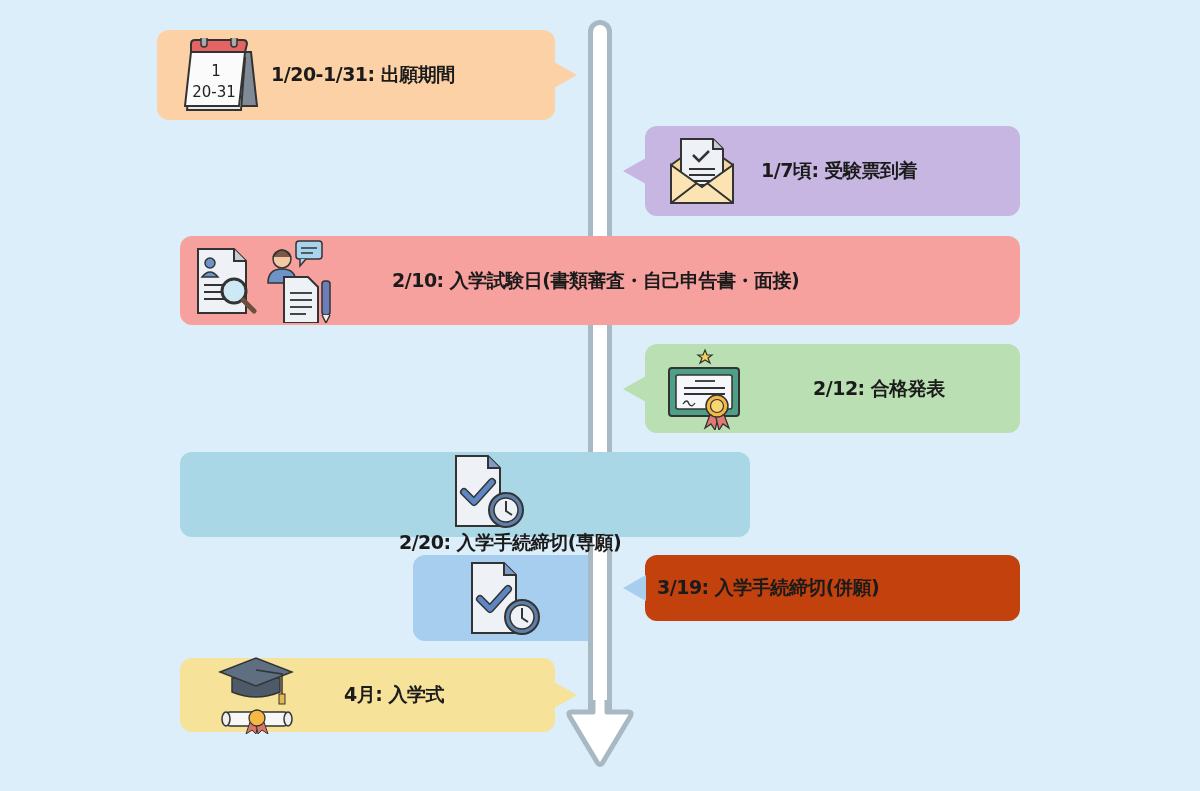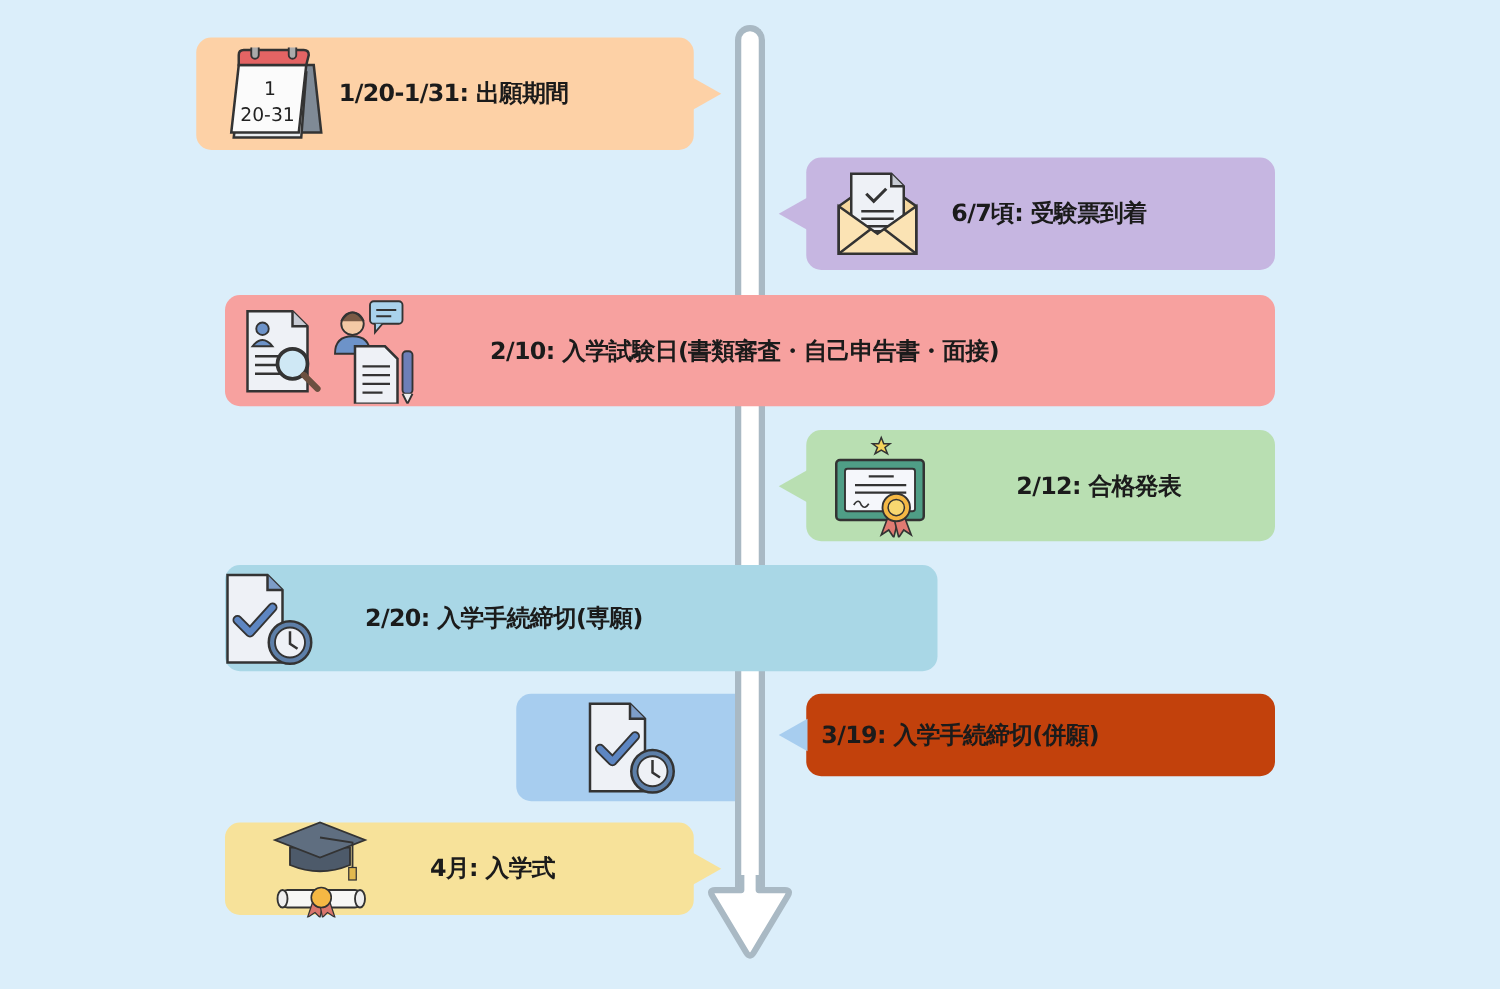--- a/index.html
+++ b/index.html
@@ -61,21 +61,21 @@
     <path d="M4 30 L35 8 L66 30 L66 68 L4 68 Z" fill="#f5d79e" stroke="#333" stroke-width="2"></path>
     <path d="M14 4 L46 4 L56 14 L56 50 L14 50 Z" fill="#eef1f6" stroke="#333" stroke-width="2"></path>
     <path d="M46 4 L46 14 L56 14" fill="#c7cbd4" stroke="#333" stroke-width="2"></path>
     <path d="M26 20 L32 26 L42 16" fill="none" stroke="#333" stroke-width="2.5"></path>
     <line x1="22" y1="34" x2="48" y2="34" stroke="#333" stroke-width="2"></line>
     <line x1="22" y1="40" x2="48" y2="40" stroke="#333" stroke-width="2"></line>
     <line x1="22" y1="46" x2="48" y2="46" stroke="#333" stroke-width="2"></line>
     <path d="M4 30 L35 52 L66 30 L66 68 L4 68 Z" fill="#fbe3b4" stroke="#333" stroke-width="2"></path>
     <path d="M4 68 L30 48 M66 68 L40 48" stroke="#333" stroke-width="2"></path>
   </svg>
-  <span class="label" style="margin-left:24px;">6/7頃: 受験票到着</span>
+  <span class="label" style="margin-left:24px;">1/7頃: 受験票到着</span>
 </div>
 
 <div class="box" style="background:#f7a19f; left:180px; top:236px; width:840px; height:89px; padding-left:16px;gap:36px;">
   <svg class="icon" width="140" height="84" viewBox="0 0 140 84">
     <path d="M2 10 L38 10 L50 22 L50 74 L2 74 Z" fill="#eef1f6" stroke="#333" stroke-width="2"></path>
     <path d="M38 10 L38 22 L50 22" fill="#c7cbd4" stroke="#333" stroke-width="2"></path>
     <circle cx="14" cy="24" r="5" fill="#6d93c9" stroke="#333" stroke-width="1.5"></circle>
     <path d="M6 38 Q14 28 22 38 Z" fill="#6d93c9" stroke="#333" stroke-width="1.5"></path>
     <line x1="8" y1="46" x2="32" y2="46" stroke="#333" stroke-width="2"></line>
     <line x1="8" y1="53" x2="28" y2="53" stroke="#333" stroke-width="2"></line>
@@ -110,21 +110,21 @@
     <line x1="17" y1="46" x2="58" y2="46" stroke="#333" stroke-width="1.8"></line>
     <path d="M16 56 Q20 50 22 56 Q25 60 28 55" fill="none" stroke="#333" stroke-width="1.3"></path>
     <path d="M44 64 L38 80 L44 76 L48 82 L52 66 Z" fill="#e07a72" stroke="#333" stroke-width="1.3"></path>
     <path d="M56 64 L62 80 L56 76 L52 82 L48 66 Z" fill="#e07a72" stroke="#333" stroke-width="1.3"></path>
     <circle cx="50" cy="58" r="11" fill="#f5b844" stroke="#333" stroke-width="1.5"></circle>
     <circle cx="50" cy="58" r="6.5" fill="#f8d770" stroke="#333" stroke-width="1.2"></circle>
   </svg>
   <span class="label" style="margin-left:24px;">2/12: 合格発表</span>
 </div>
 
-<div class="box" style="background:#a9d7e6; left:180px; top:452px; width:570px; height:85px; ">
+<div class="box" style="background:#a9d7e6; left:180px; top:452px; width:570px; height:85px; padding-left:52px;flex-direction:column;">
   <svg class="icon" width="74" height="78" viewBox="0 0 74 78">
     <path d="M2 4 L34 4 L46 16 L46 74 L2 74 Z" fill="#eef1f6" stroke="#333" stroke-width="2"></path>
     <path d="M34 4 L34 16 L46 16" fill="#7d9dc8" stroke="#333" stroke-width="2"></path>
     <path d="M10 40 L20 50 L38 30" fill="none" stroke="#333" stroke-width="8" stroke-linecap="round" stroke-linejoin="round"></path>
     <path d="M10 40 L20 50 L38 30" fill="none" stroke="#5d86c2" stroke-width="5" stroke-linecap="round" stroke-linejoin="round"></path>
     <circle cx="52" cy="58" r="17" fill="#5d7fa8" stroke="#333" stroke-width="2"></circle>
     <circle cx="52" cy="58" r="12" fill="#eef1f6" stroke="#333" stroke-width="1.5"></circle>
     <path d="M52 49 L52 59 L58 63" fill="none" stroke="#333" stroke-width="2"></path>
   </svg>
   <span class="label" style="margin-left:38px;">2/20: 入学手続締切(専願)</span>

